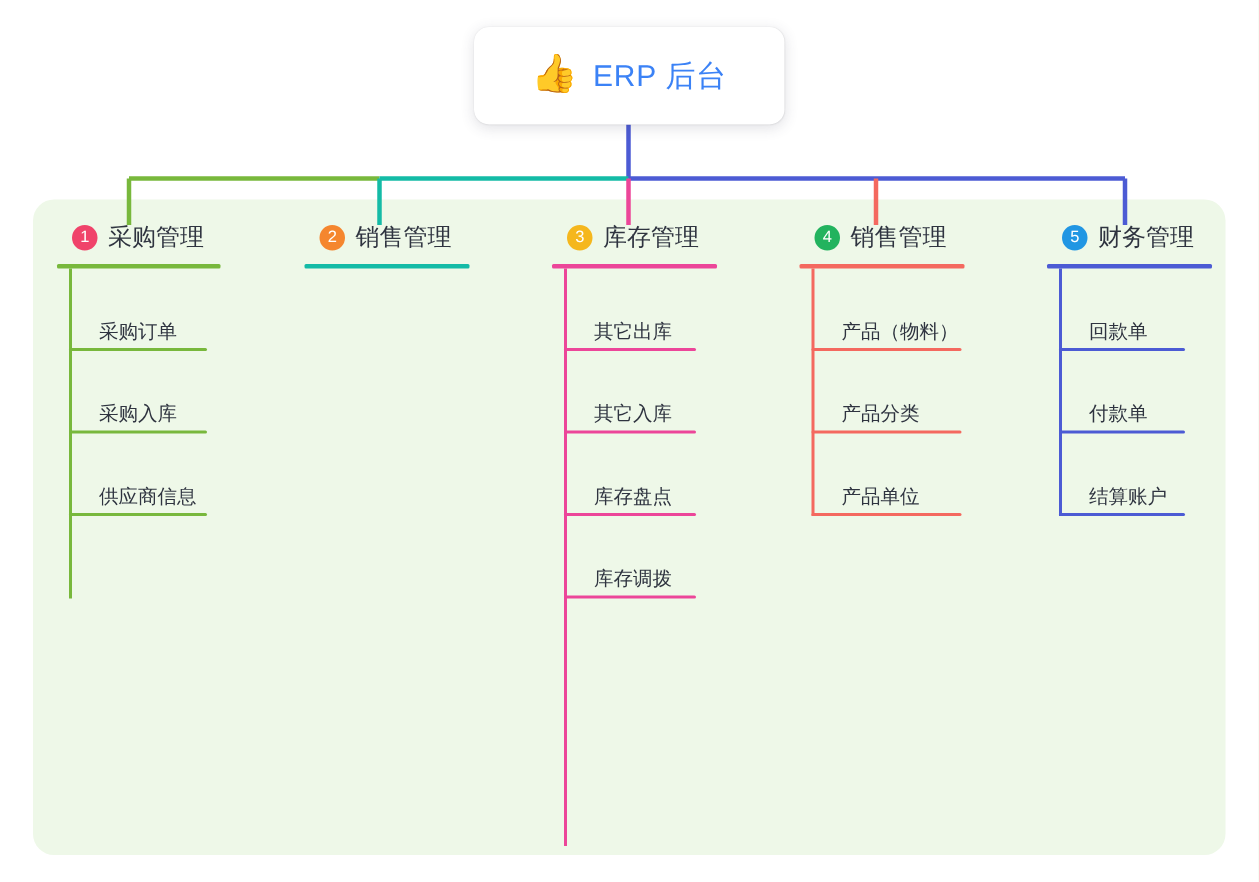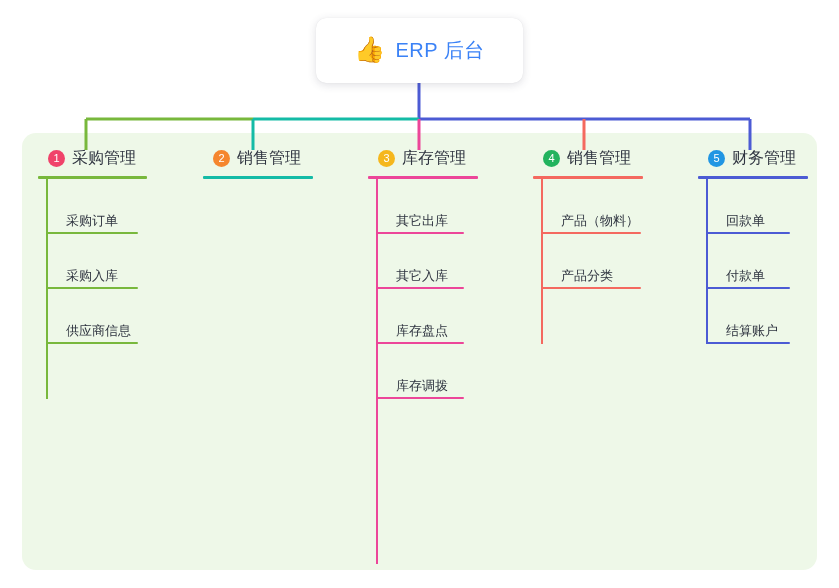--- a/index.html
+++ b/index.html
@@ -236,20 +236,24 @@
         <div class="leaves">
           <div class="spine" style="background: rgb(244, 105, 95); height: 165px;"></div>
           <div class="leaf">
             <span class="leaf-label">产品（物料）</span>
             <div class="leaf-rule" style="background: rgb(244, 105, 95); width: 100px;"></div>
           </div>
           <div class="leaf">
             <span class="leaf-label">产品分类</span>
             <div class="leaf-rule" style="background: rgb(244, 105, 95); width: 100px;"></div>
           </div>
+          <div class="leaf">
+            <span class="leaf-label">产品单位</span>
+            <div class="leaf-rule" style="background: rgb(244, 105, 95); width: 100px;"></div>
+          </div>
         </div>
       </div>
       <div class="column" style="left: 698px;">
         <div class="col-head">
           <span class="badge" style="background: rgb(33, 150, 227);">5</span>
           <span class="head-label">财务管理</span>
         </div>
         <div class="head-rule" style="background: rgb(76, 91, 212); width: 110px; margin-left: 0px;"></div>
         <div class="leaves">
           <div class="spine" style="background: rgb(76, 91, 212); height: 165px;"></div>

